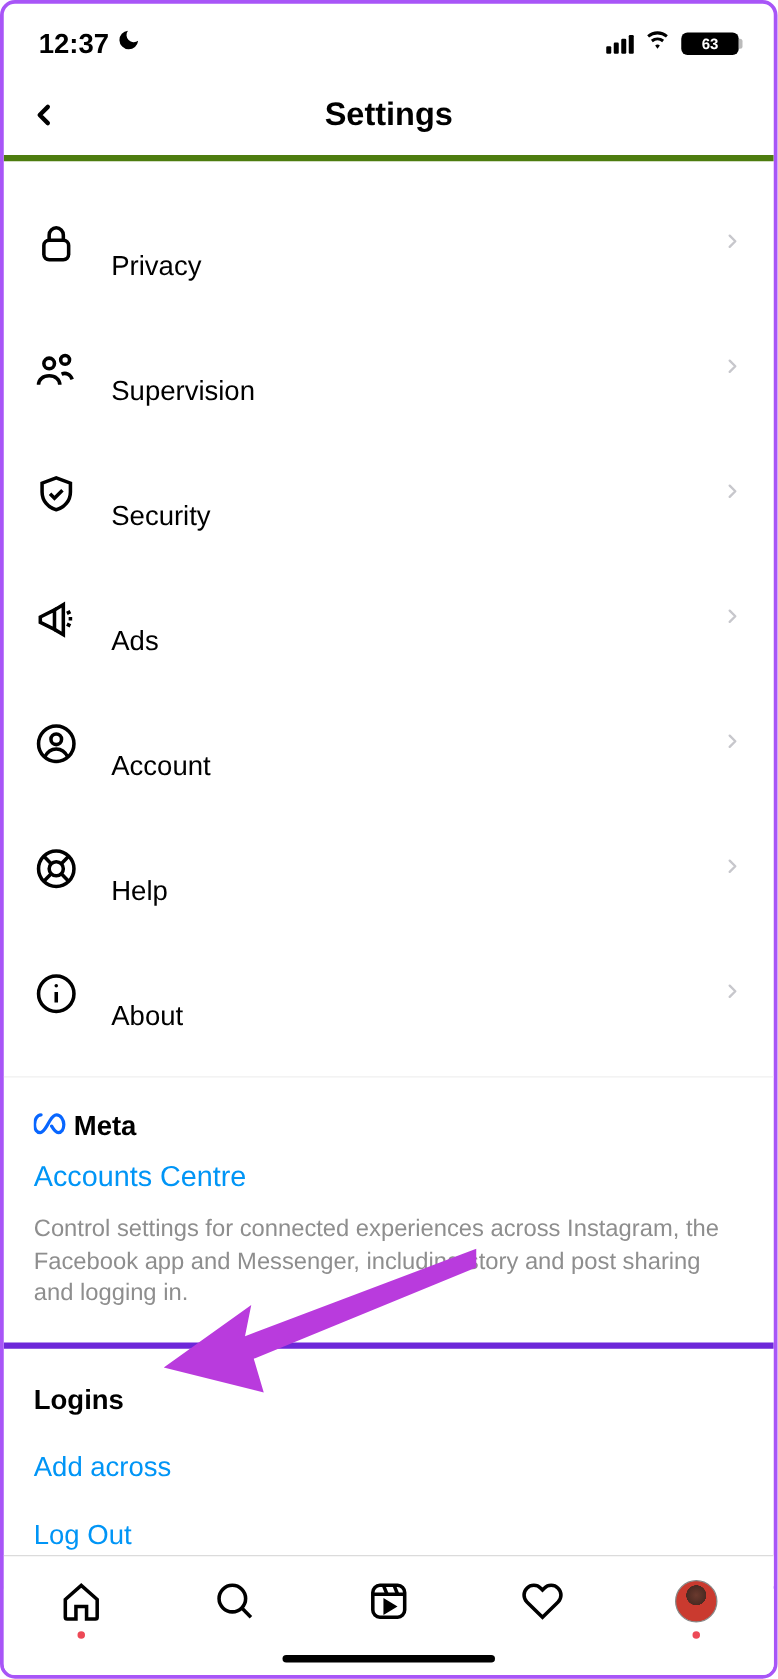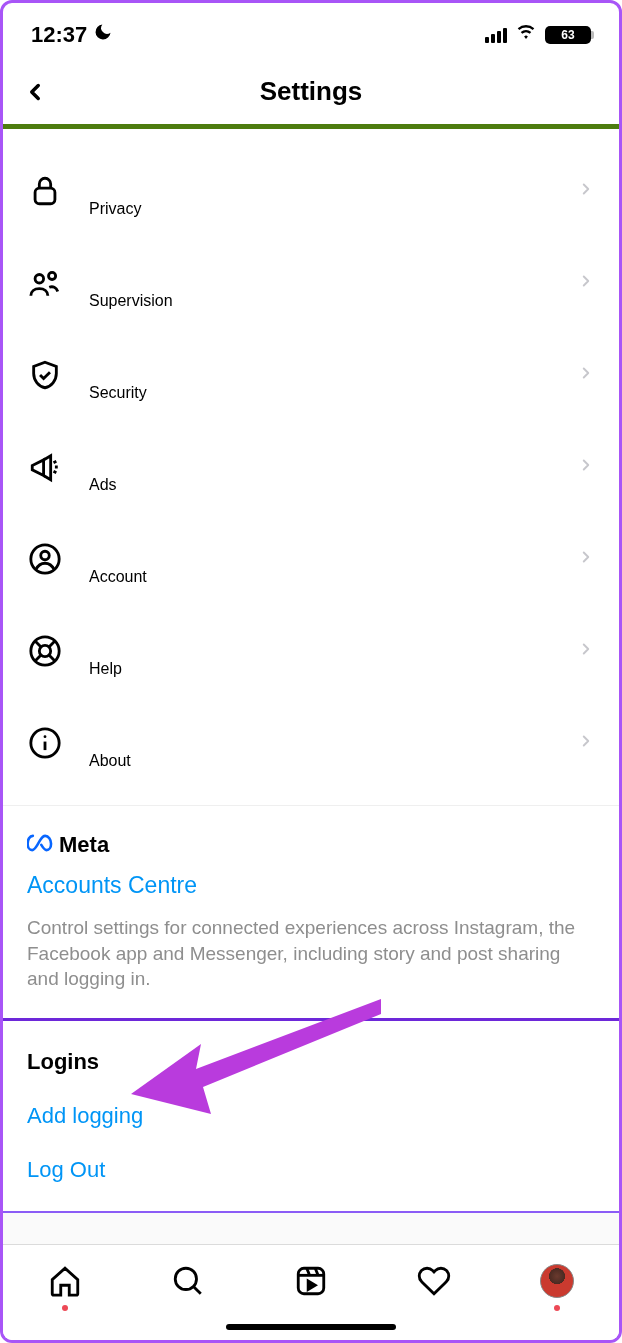--- a/index.html
+++ b/index.html
@@ -119,35 +119,35 @@
       align-items: center;
       justify-content: center;
       flex-shrink: 0;
     }
     .row-icon svg {
       width: 34px;
       height: 34px;
     }
     .row-label {
       flex: 1;
-      font-size: 16px;
+      font-size: 22px;
       font-weight: 400;
       margin-top: 36px;
     }
     .row-chevron {
       color: #c7c7cc;
     }
     .divider {
       height: 1px;
       background: #efefef;
     }
     
     .meta-section {
       padding: 26px 24px;
-      border-bottom: 3px solid #6d28d9;
+      border-bottom: 5px solid #6d28d9;
     }
     .meta-brand {
       display: flex;
       align-items: center;
       gap: 6px;
       margin-bottom: 14px;
     }
     .meta-brand-text {
       font-size: 22px;
       font-weight: 600;
@@ -402,21 +402,21 @@
         </svg>
     </span>
     <span class="meta-brand-text">Meta</span>
   </div>
   <div class="link-blue">Accounts Centre</div>
   <div class="meta-desc">Control settings for connected experiences across Instagram, the Facebook app and Messenger, including story and post sharing and logging in.</div>
 </div>
 
 <div class="logins-section">
   <div class="logins-title">Logins</div>
-  <div class="login-link">Add logging</div>
+  <div class="login-link">Add across</div>
   <div class="login-link" style="margin-bottom:10px">Log Out</div>
 </div>
 
 <div class="grey-block"></div>
 
 <div class="bottom-nav">
   <div class="nav-item">
     <svg width="34" height="34" viewBox="0 0 24 24" fill="none" stroke="#000" stroke-width="2">
         <path d="M3 11l9-8 9 8v10a1 1 0 0 1-1 1h-5v-7h-6v7H4a1 1 0 0 1-1-1V11z"></path>
       </svg>

